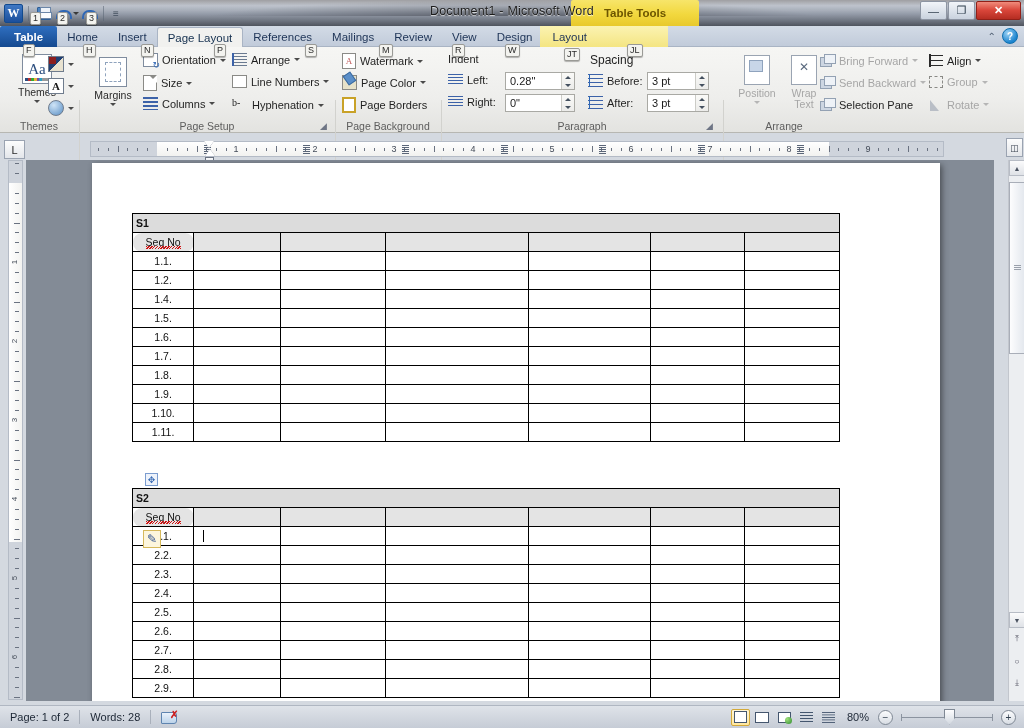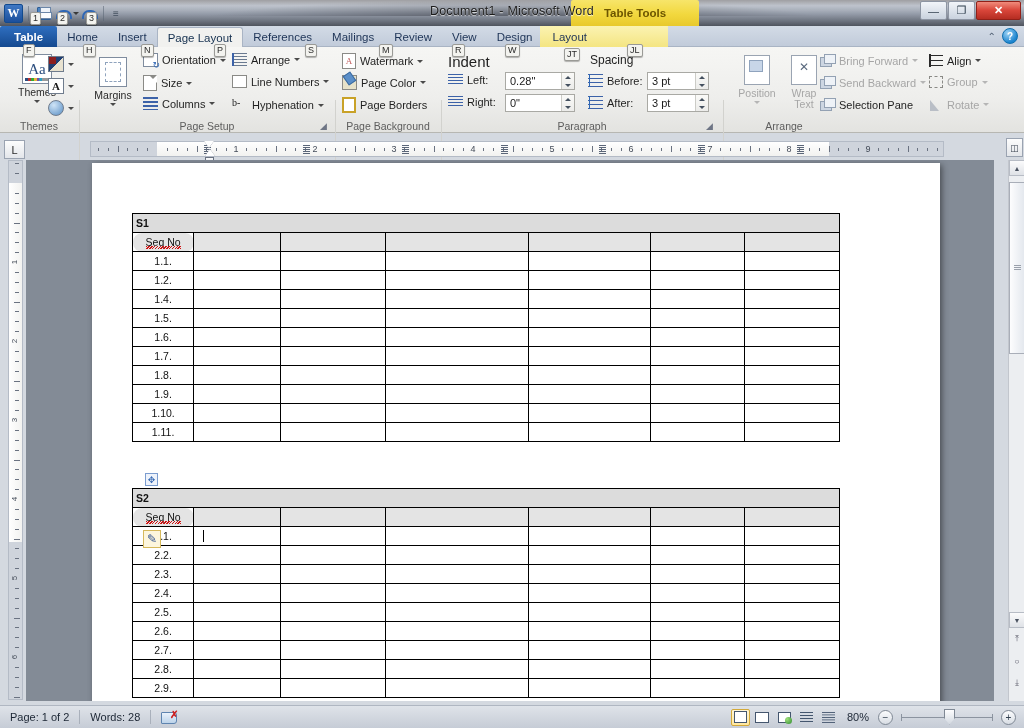--- a/index.html
+++ b/index.html
@@ -528,21 +528,21 @@
         </div>
       <div class="small-item" style="left:6px; top:50px;">
           <span class="ico ic-pb"></span>
           <span>Page Borders</span>
         </div>
       <div class="glabel">Page Background</div>
     </div>
     <div class="gsep" style="left:441px; top:53px;"></div>
 
     <div class="rgroup" style="left:442px; width:280px;">
-      <div style="position:absolute;left:6px;top:6px;font-size:15px;color:#1f1f1f;">Indent</div>
+      <div style="position:absolute;left:6px;top:6px;font-size:11px;color:#1f1f1f;">Indent</div>
       <div style="position:absolute;left:148px;top:6px;font-size:12px;color:#1f1f1f;">Spacing</div>
 
       <div class="small-item" style="left:6px; top:27px;">
         <span class="ico ic-indent"></span>
         <span>Left:</span>
       </div>
       <div class="spin-box" style="left:63px; top:25px; width:70px;">
         <span>0.28"</span>
         <span class="spin-arrows">
             <span class="spin-up"></span>

